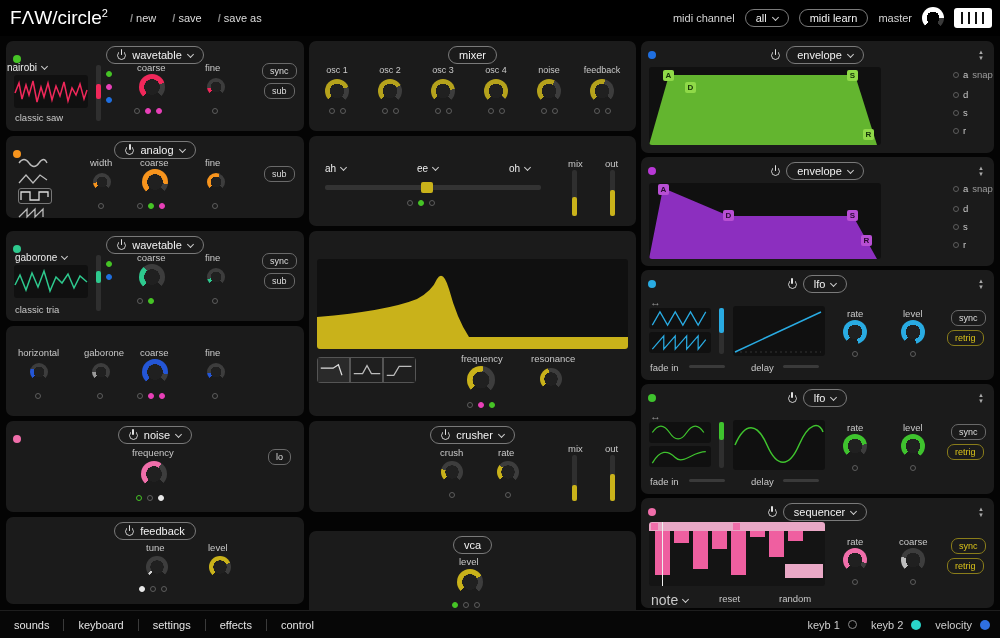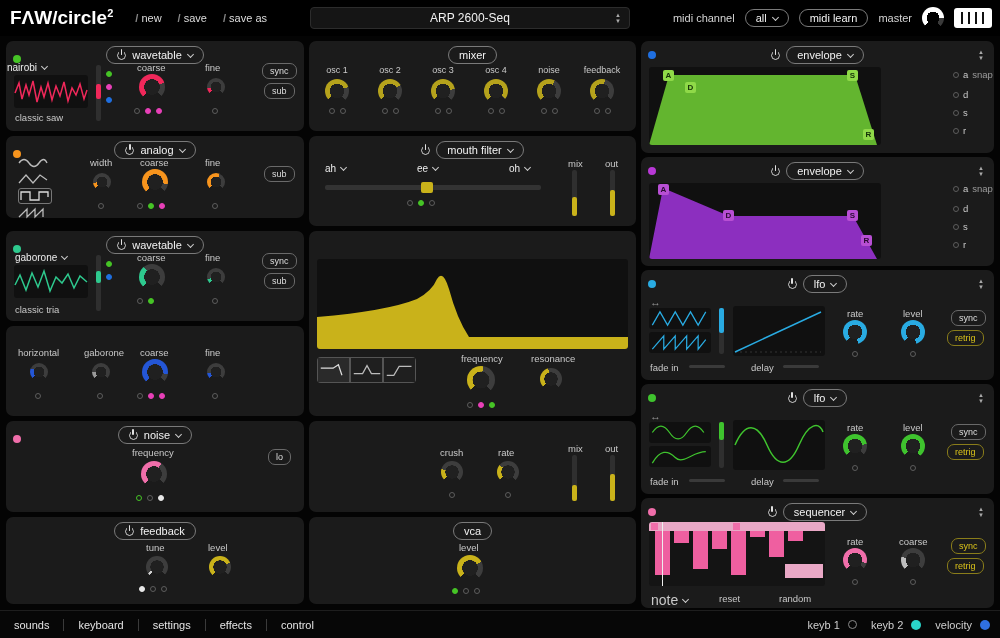--- a/index.html
+++ b/index.html
@@ -51,29 +51,25 @@
 .fawicon::after{content:"";position:absolute;inset:4px 7px;background:repeating-linear-gradient(90deg,#111 0 2px,transparent 2px 7px)}
 sup{font-size:11px}
 svg{display:block}
 </style>
 </head>
 <body>
 
 <div class="screen">
 
   <div class="topbar">
-    <div style="margin-left:10px;font-size:19px;font-weight:700;color:#fff"><span>FΛW/circle</span><sup>2</sup></div>
+    <div style="margin-left:10px;font-size:19px;font-weight:400;color:#fff"><span>FΛW/circle</span><sup>2</sup></div>
     <div style="display:flex;gap:16px;margin-left:22px;font-size:11px">
       <span><span style="color:#888;font-weight:bold">/ </span><span>new</span></span>
       <span><span style="color:#888;font-weight:bold">/ </span><span>save</span></span>
       <span><span style="color:#888;font-weight:bold">/ </span><span>save as</span></span>
-    </div>
-    <div style="position:absolute;left:310px;top:7px;width:320px;height:22px;background:#151515;border:1px solid #2c2c2c;border-radius:4px;display:flex;align-items:center;justify-content:center">
-      <span style="font-size:12px;color:#f0f0f0">ARP 2600-Seq</span>
-      <span class="ud" style="position:absolute;right:8px"></span>
     </div>
     <div style="position:absolute;right:8px;top:0;height:36px;display:flex;align-items:center;gap:10px">
       <span style="font-size:11px;color:#d5d5d5">midi channel</span>
       <span class="pill" style="height:18px">
           <span>all</span>
           <i class="cv"></i>
         </span>
       <span class="pill">
           <span>midi learn</span>
         </span>
@@ -342,27 +338,20 @@
       <span class="l">feedback</span>
       <div class="knob k24" style="position:relative;margin:4px auto 0;--col:#b5a21c;--arc:150deg"></div>
       <div class="dots" style="position:relative;justify-content:center;margin-top:5px">
           <i class="dot"></i>
           <i class="dot"></i>
         </div>
     </div>
   </section>
 
   <section class="panel" style="left:309px;top:136px;width:327px;height:90px">
-    <div class="hdr">
-        <span class="pw"></span>
-        <span class="pill">
-          <span>mouth filter</span>
-          <i class="cv"></i>
-        </span>
-      </div>
     <div class="dd" style="left:16px;top:27px">
         <span>ah</span>
         <i class="cv"></i>
       </div>
     <div class="dd" style="left:108px;top:27px">
         <span>ee</span>
         <i class="cv"></i>
       </div>
     <div class="dd" style="left:200px;top:27px">
         <span>oh</span>
@@ -414,41 +403,48 @@
     <div class="dots" style="left:158px;top:171px">
         <i class="dot"></i>
         <i class="dot fm"></i>
         <i class="dot fg"></i>
       </div>
     <span class="lbl" style="left:222px;top:122px">resonance</span>
     <div class="knob k22" style="left:231px;top:137px;--col:#c9b21a;--arc:120deg"></div>
   </section>
 
   <section class="panel" style="left:309px;top:421px;width:327px;height:91px">
+    <div class="hdr">
+        <span class="pill">
+          <span class="pw"></span>
+          <span>crusher</span>
+          <i class="cv"></i>
+        </span>
+      </div>
     <span class="lbl" style="left:131px;top:26px">crush</span>
     <div class="knob k22" style="left:132px;top:40px;--col:#c9b21a;--arc:60deg"></div>
     <div class="dots" style="left:140px;top:71px">
         <i class="dot"></i>
       </div>
     <span class="lbl" style="left:189px;top:26px">rate</span>
     <div class="knob k22" style="left:188px;top:40px;--col:#c9b21a;--arc:85deg"></div>
     <div class="dots" style="left:196px;top:71px">
         <i class="dot"></i>
       </div>
     <span class="lbl" style="left:259px;top:22px">mix</span>
     <div class="vs" style="left:263px;top:34px;height:46px">
         <i style="bottom:0;height:34%;background:#c9b21a"></i>
       </div>
     <span class="lbl" style="left:296px;top:22px">out</span>
     <div class="vs" style="left:301px;top:34px;height:46px">
         <i style="bottom:0;height:58%;background:#c9b21a"></i>
       </div>
   </section>
 
-  <section class="panel" style="left:309px;top:517px;width:327px;height:87px">
+  <section class="panel" style="left:309px;top:531px;width:327px;height:87px">
     <div class="hdr">
         <span class="pill">
           <span>vca</span>
         </span>
       </div>
     <span class="lbl" style="left:150px;top:25px">level</span>
     <div class="knob k26" style="left:148px;top:38px;--col:#c9b21a;--arc:195deg"></div>
     <div class="dots" style="left:143px;top:71px">
         <i class="dot fg"></i>
         <i class="dot"></i>

